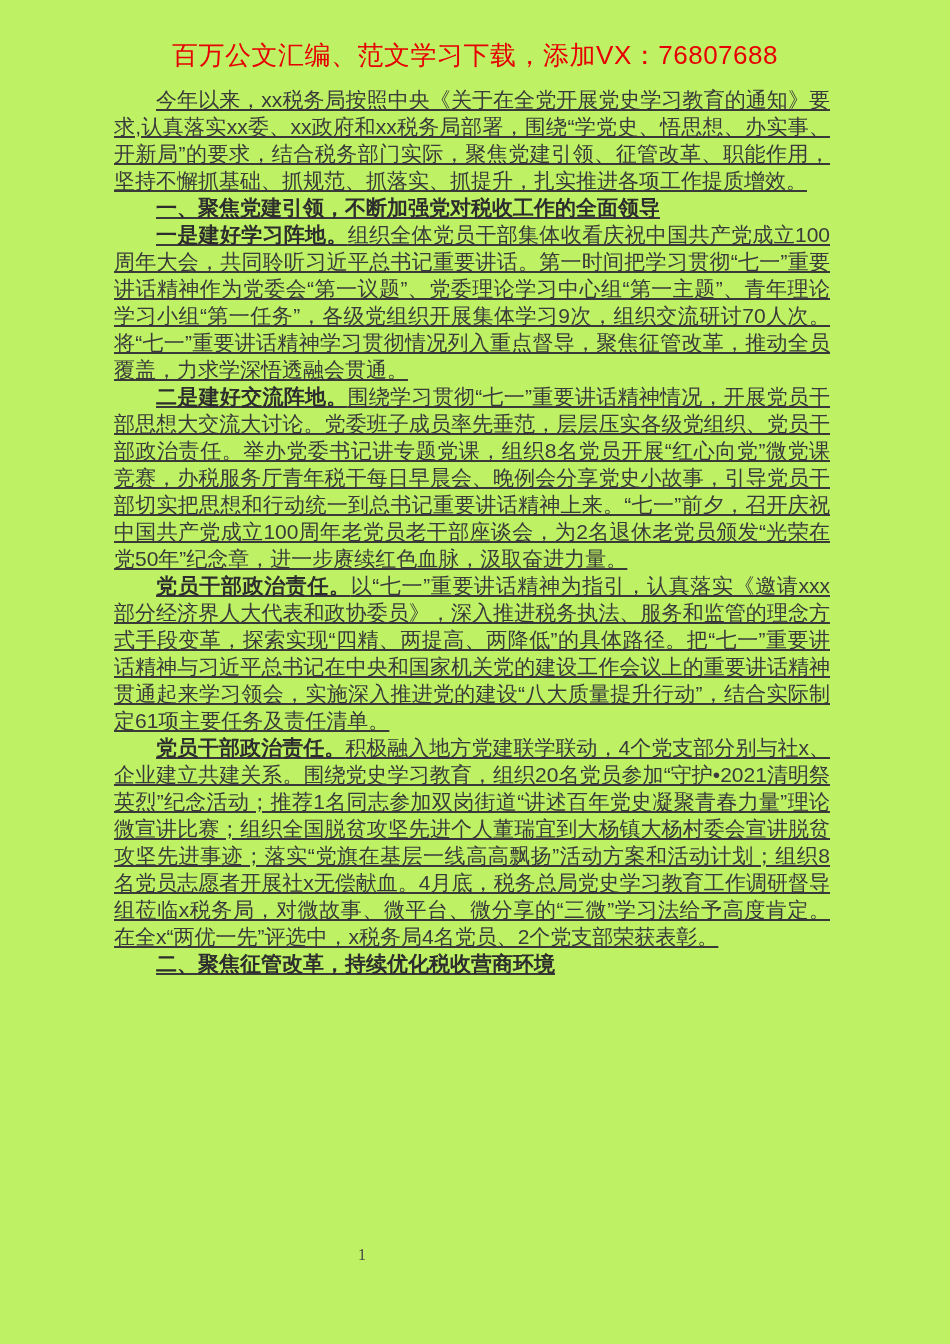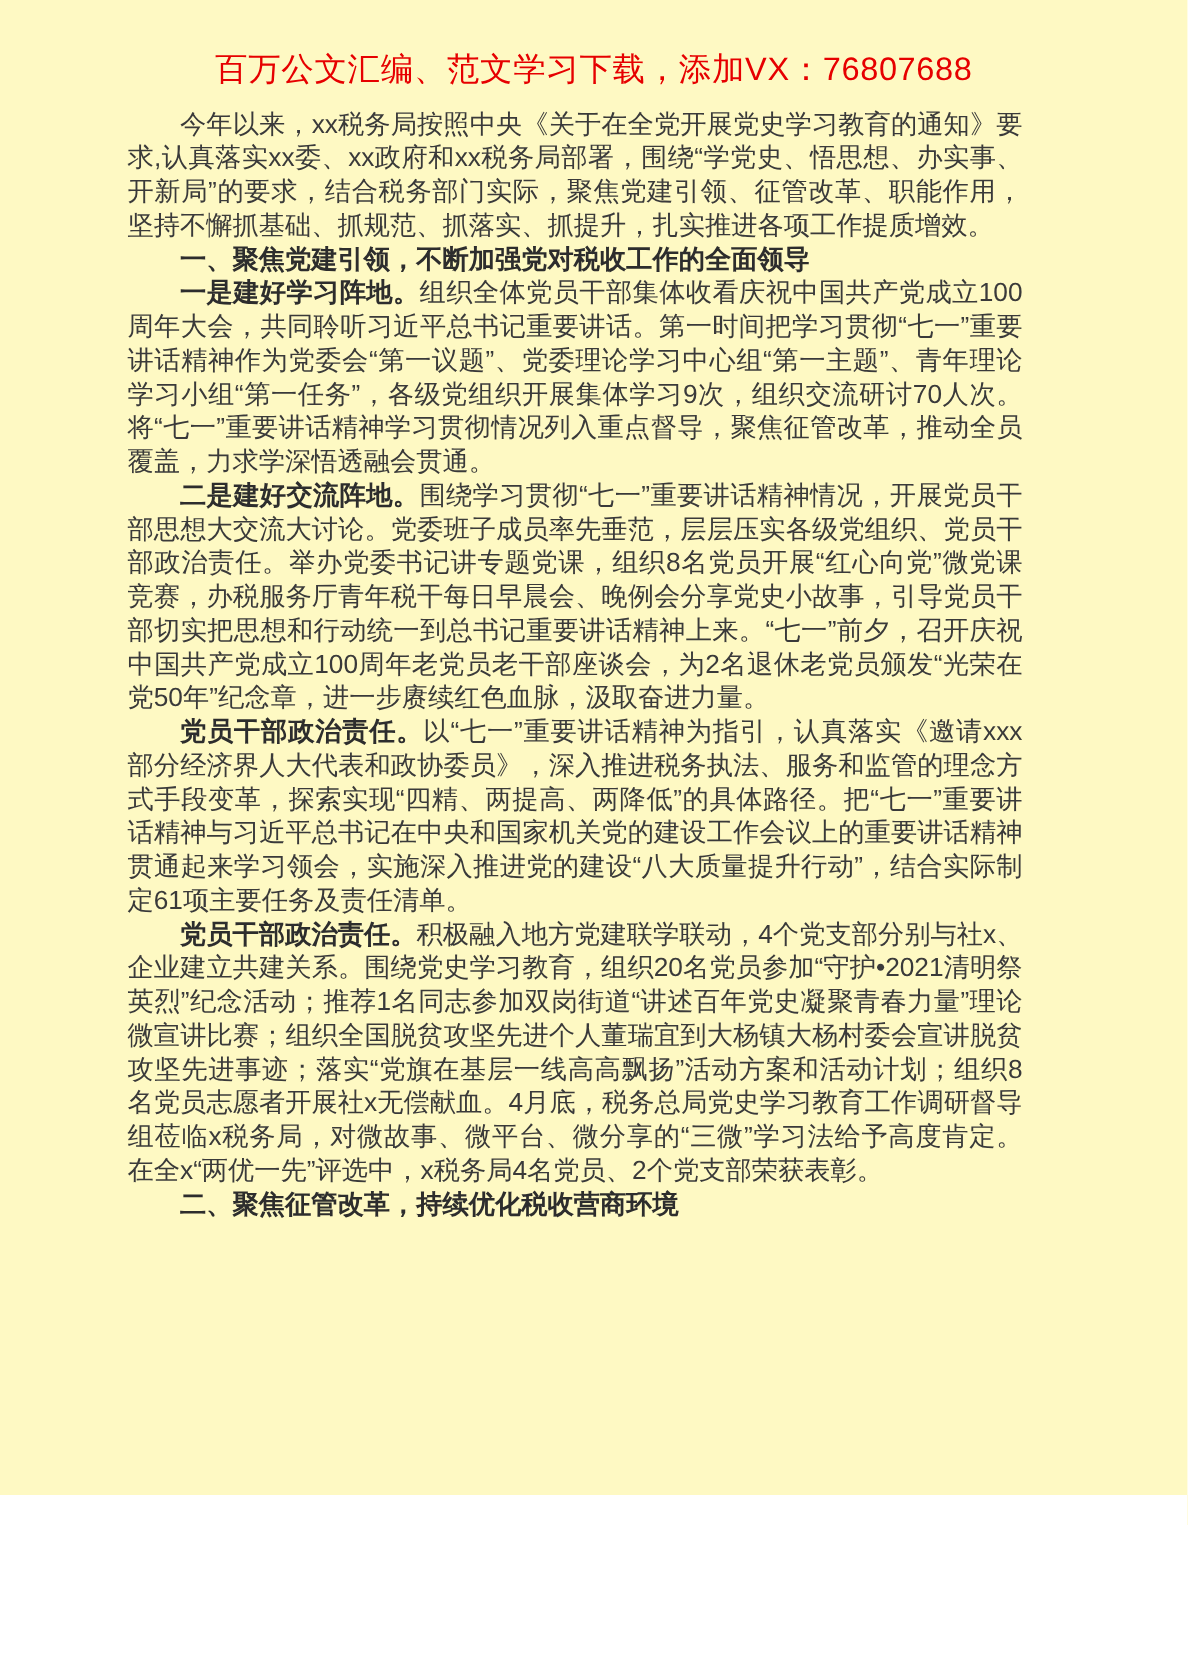--- a/index.html
+++ b/index.html
@@ -1,44 +1,45 @@
 <!DOCTYPE html>
 <html><head>
 <meta charset="utf-8">
 <style>
   html, body { margin: 0; padding: 0; background: #ffffff; }
   .page {
     position: relative;
     width: 950px;
-    height: 1196px;
-    background: #fef9c3;
+    height: 1344px;
+    background: #bef264;
     overflow: hidden;
     font-family: "Liberation Sans", "DejaVu Sans", sans-serif;
   }
   .notice {
     position: absolute;
     top: 40px;
     left: 0;
     width: 100%;
     text-align: center;
     font-size: 26px;
     line-height: 30px;
     color: #e60000;
     letter-spacing: 0.5px;
     white-space: nowrap;
   }
   .doc-body {
     position: absolute;
-    left: 102px;
+    left: 114px;
     top: 86px;
     width: 716px;
     font-size: 21px;
     line-height: 27px;
     color: #3a3a3a;
     text-align: justify;
+    text-decoration: underline;
   }
   .doc-body p {
     margin: 0;
     padding: 0;
     text-indent: 2em;
   }
   .doc-body p.heading {
     font-weight: bold;
     color: #2d2d2d;
   }

